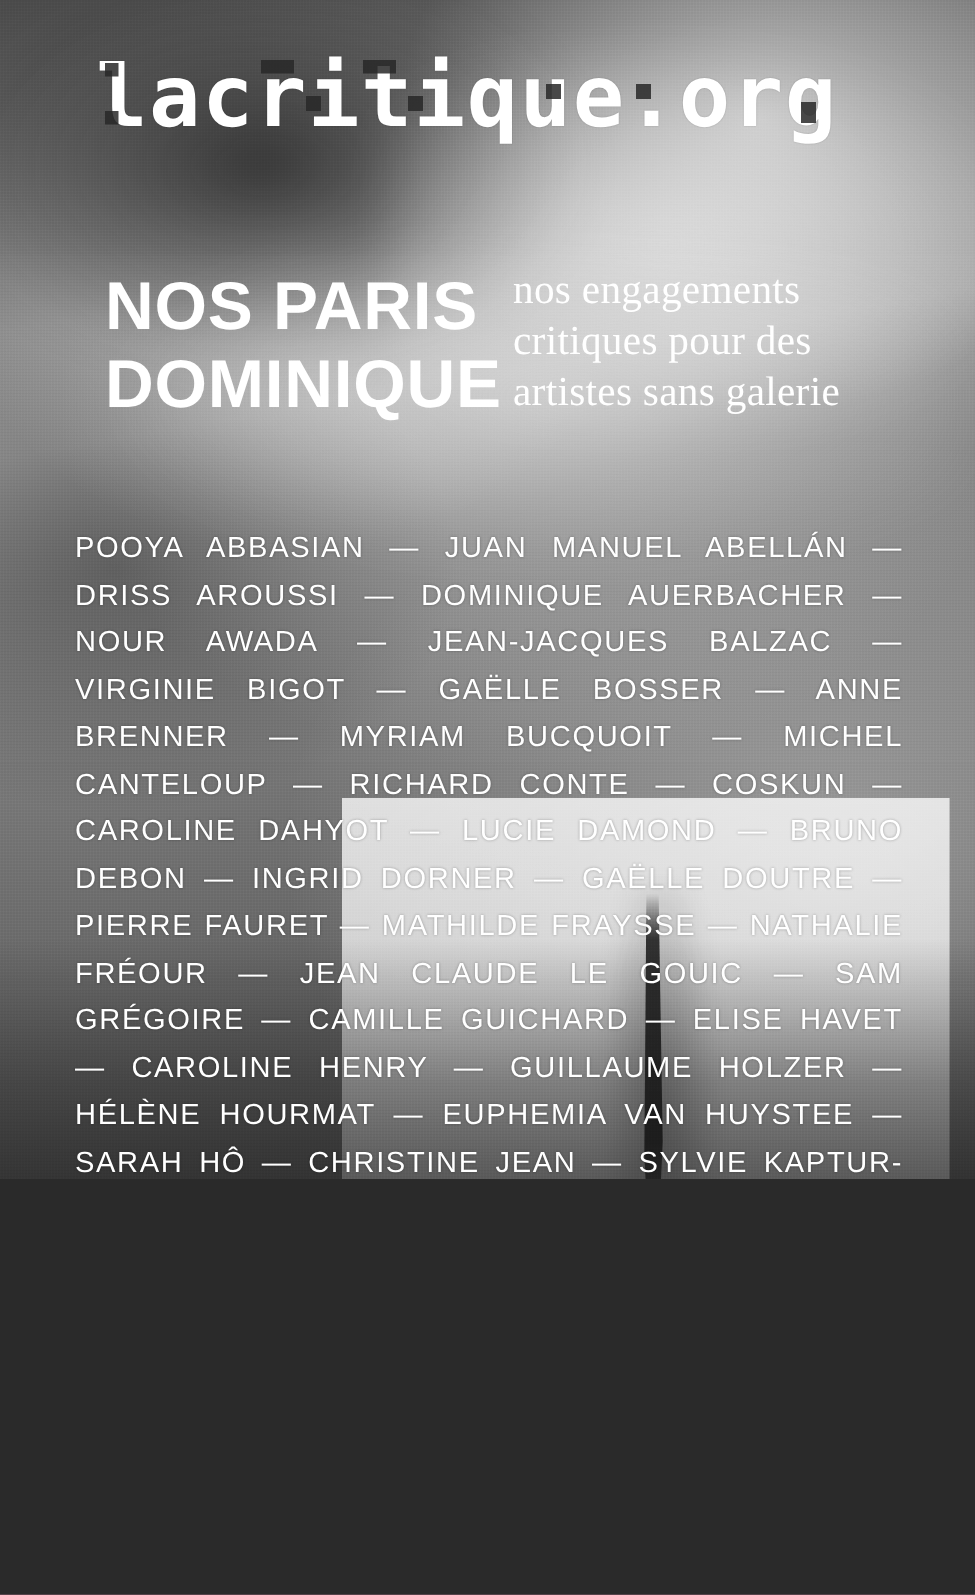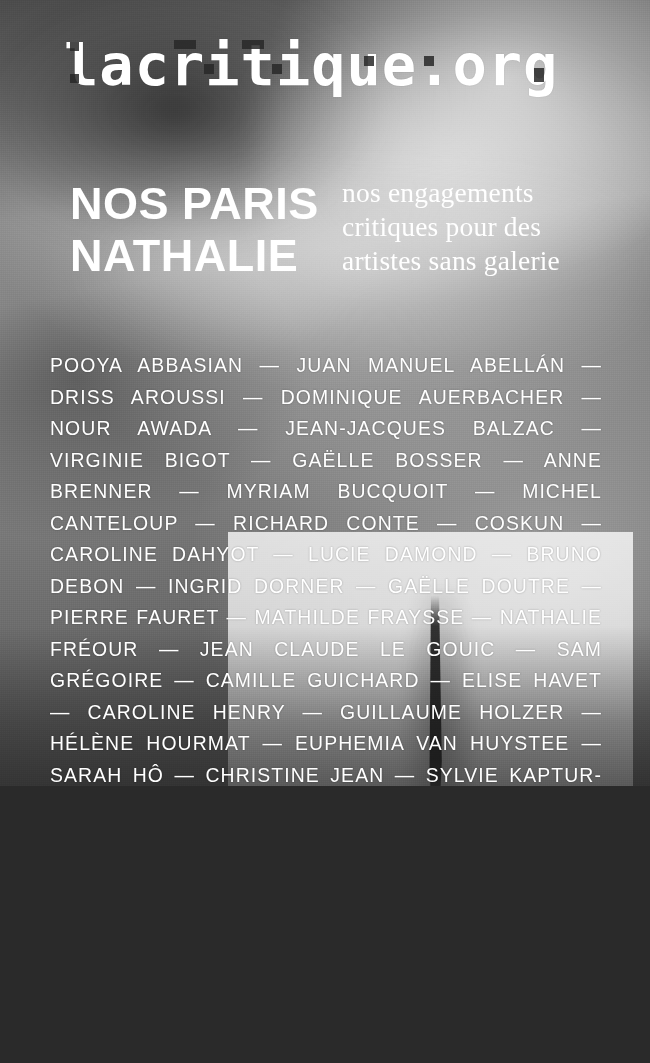--- a/index.html
+++ b/index.html
@@ -157,20 +157,20 @@
     <span class="logo-notch" style="left:178px;top:6px;  width:22px; height:9px;"></span>
     <span class="logo-notch" style="left:140px;top:30px; width:10px; height:10px;"></span>
     <span class="logo-notch" style="left:208px;top:30px; width:10px; height:10px;"></span>
     <span class="logo-notch" style="left:300px;top:22px; width:10px; height:10px;"></span>
     <span class="logo-notch" style="left:360px;top:22px; width:10px; height:10px;"></span>
     <span class="logo-notch" style="left:470px;top:34px; width:10px; height:14px;"></span>
   </div>
 
   <div class="headline">
     <div>NOS PARIS</div>
-    <div>NATHALIE</div>
+    <div>DOMINIQUE</div>
   </div>
 
   <div class="subhead">nos engagements critiques pour des artistes sans galerie</div>
 
   <div class="names">POOYA ABBASIAN — JUAN MANUEL ABELLÁN — DRISS AROUSSI — DOMINIQUE AUERBACHER — NOUR AWADA — JEAN-JACQUES BALZAC — VIRGINIE BIGOT — GAËLLE BOSSER — ANNE BRENNER — MYRIAM BUCQUOIT — MICHEL CANTELOUP — RICHARD CONTE — COSKUN — CAROLINE DAHYOT — LUCIE DAMOND — BRUNO DEBON — INGRID DORNER — GAËLLE DOUTRE — PIERRE FAURET — MATHILDE FRAYSSE — NATHALIE FRÉOUR — JEAN CLAUDE LE GOUIC — SAM GRÉGOIRE — CAMILLE GUICHARD — ELISE HAVET — CAROLINE HENRY — GUILLAUME HOLZER — HÉLÈNE HOURMAT — EUPHEMIA VAN HUYSTEE — SARAH HÔ — CHRISTINE JEAN — SYLVIE KAPTUR-GINTZ — CAROLINE KARENINE — FARID KATI — FÉLIX LACHAIZE — JISUN LEE — CELESTE LEEUWENBURG — PAULINE LOUISE-JANE — PHILIPPE MAGNIER — DALILA MAHDJOUB — ALIX MARIE — MAUDE MARIS — SANDRA MATAMOROS — CÔME DI MEGLIO — CLÉMENT MITÉRAN — LUCIE MONTY-BRUNEL — MARGHERITA MURITI — TAMI NOTSANI — RICHARD PETIT — JEAN-CHARLES PIGEAU — FRANÇOIS POTIER — PHILIPPE-LIEV POURCELOT — PASCALE RACT — MAUREEN RAGOUCY — PAULINE RIVEAUX — JORDAN ROGER — CAMILLE SART — SCENOCOSME — BARBARA SCHROEDER — DAPHNÉ NAN LE SERGENT — LUCILE SOUSSAN — HOLGER TRÜLZSCH — VILLA VERVEINE — YANNICK VIGOUROUX</div>
 
 </div>
 
 </body></html>

